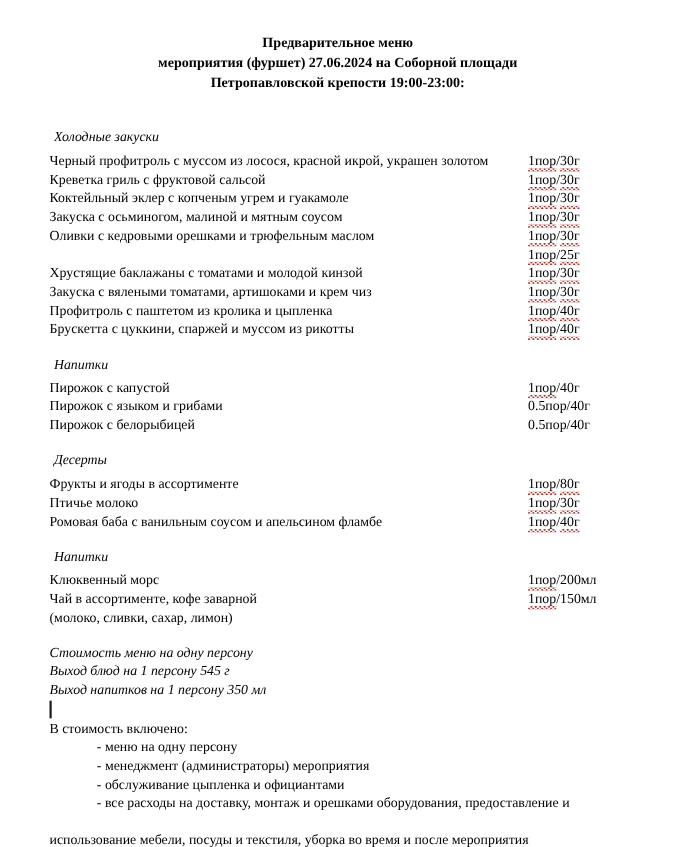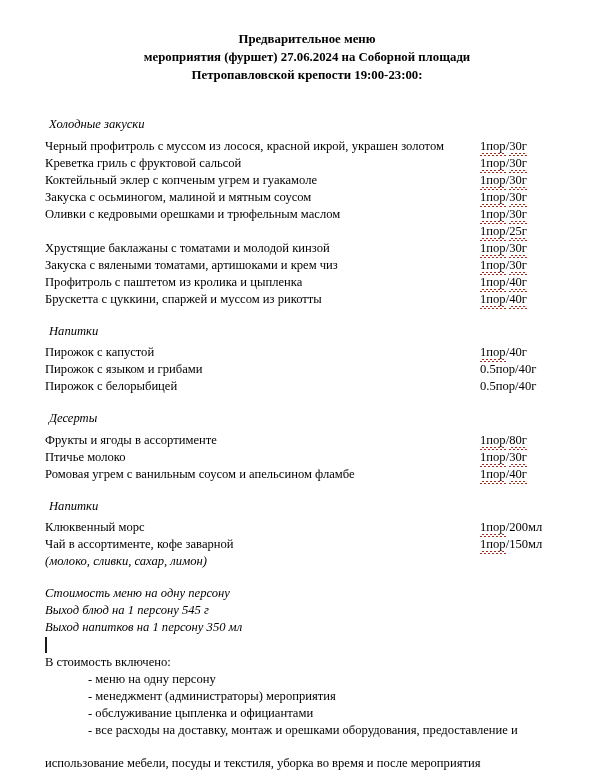--- a/index.html
+++ b/index.html
@@ -87,21 +87,20 @@
     background-size: 4px 3px;
     background-repeat: repeat-x;
   }
 
   
   .note-italic {
     font-style: italic;
     line-height: 17px;
   }
   .sub-italic {
-    font-style: italic;
     line-height: 17px;
   }
   .block-gap-md { height: 15px; }
 
   
   .caret-line {
     height: 18px;
     position: relative;
   }
   .caret {
@@ -196,21 +195,21 @@
       <div class="section-header spaced-before">Десерты</div>
       <div class="row">
         <span class="row-name">Фрукты и ягоды в ассортименте</span>
         <span class="row-qty"><span class="sq">1пор</span><span>/</span><span class="sq">80г</span></span>
       </div>
       <div class="row">
         <span class="row-name">Птичье молоко</span>
         <span class="row-qty"><span class="sq">1пор</span><span>/</span><span class="sq">30г</span></span>
       </div>
       <div class="row">
-        <span class="row-name">Ромовая угрем с ванильным соусом и апельсином фламбе</span>
+        <span class="row-name">Ромовая баба с ванильным соусом и апельсином фламбе</span>
         <span class="row-qty"><span class="sq">1пор</span><span>/</span><span class="sq">40г</span></span>
       </div>
     </div>
 
     <div class="section">
       <div class="section-header spaced-before">Напитки</div>
       <div class="row">
         <span class="row-name">Клюквенный морс</span>
         <span class="row-qty"><span class="sq">1пор</span><span>/</span><span>200мл</span></span>
       </div>

